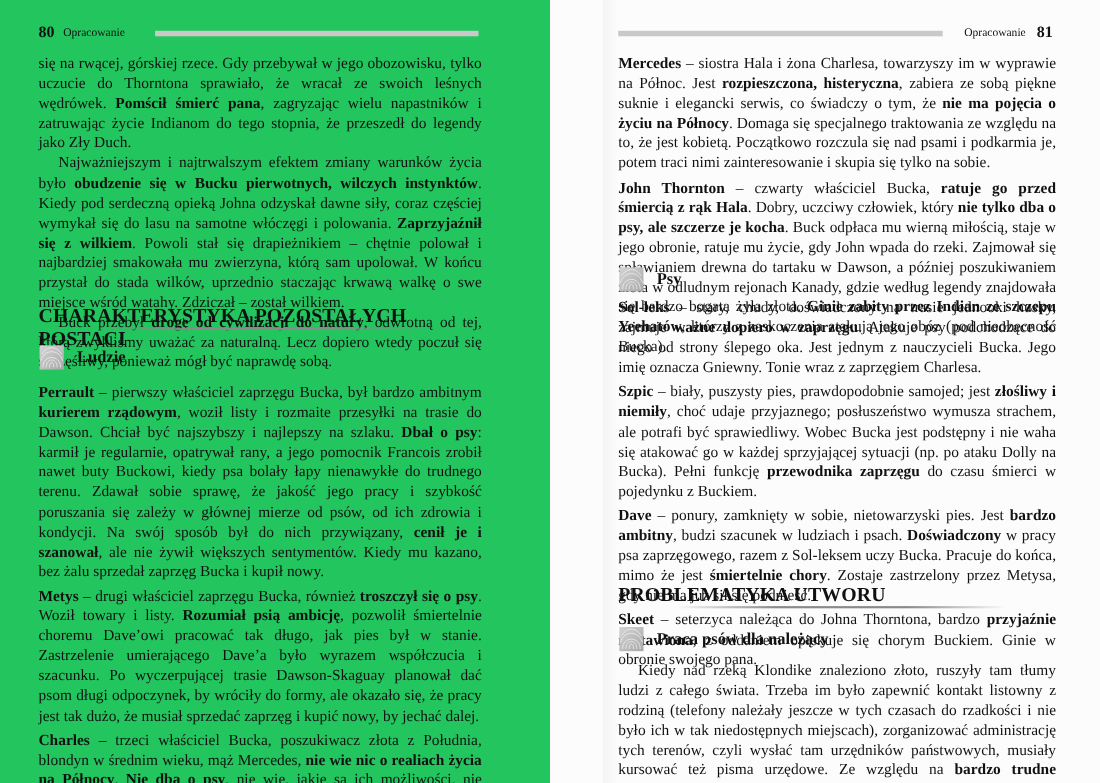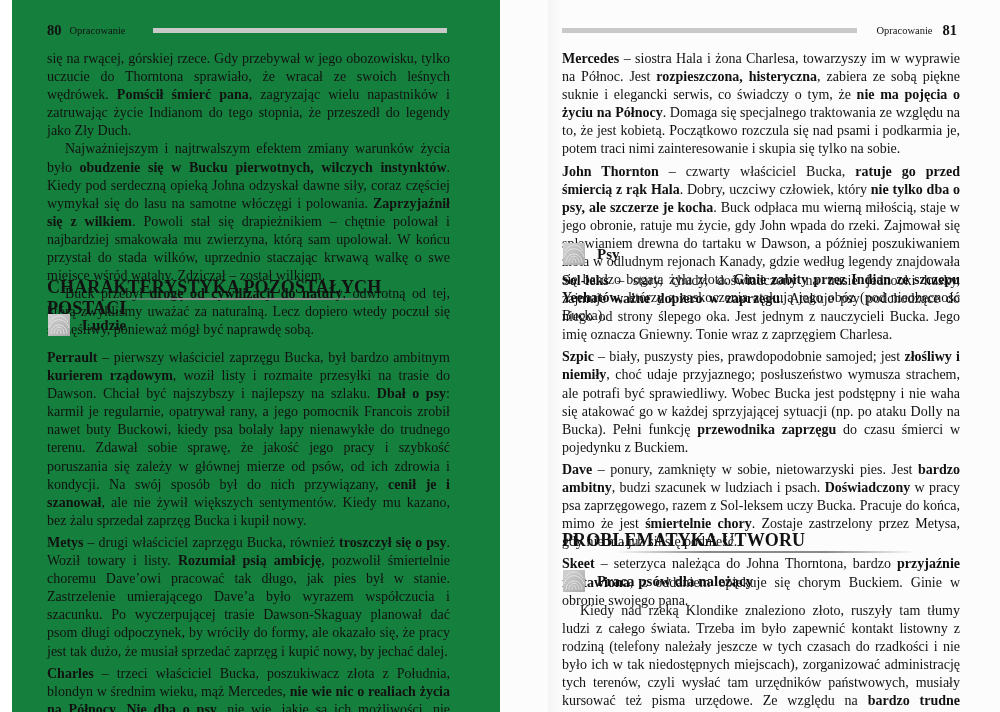--- a/index.html
+++ b/index.html
@@ -4,21 +4,21 @@
 <style>
   html, body { margin: 0; padding: 0; }
   body {
     width: 1000px; height: 712px; overflow: hidden;
     background: #ffffff;
     font-family: "Liberation Serif", "DejaVu Serif", serif;
     color: #111;
   }
   .spread { position: relative; width: 1000px; height: 712px; }
   .page { position: absolute; top: 0; height: 712px; }
-  .page.left { left: 12px; width: 500px; background: #15803d; }
+  .page.left { left: 0; width: 500px; background: #22c55e; }
   .page.right { left: 500px; width: 500px; background: #fcfcfc; }
   .gutter {
     position: absolute; left: 548px; top: 0; width: 14px; height: 712px;
     background: linear-gradient(to right, rgba(0,0,0,0.03), rgba(0,0,0,0));
   }
 
   .running-head { position: absolute; top: 20px; height: 20px; display: flex; align-items: center; }
   .left .running-head { left: 35px; width: 400px; }
   .right .running-head { left: 62px; width: 395px; }
   .pnum { font-weight: bold; font-size: 14.5px; }

